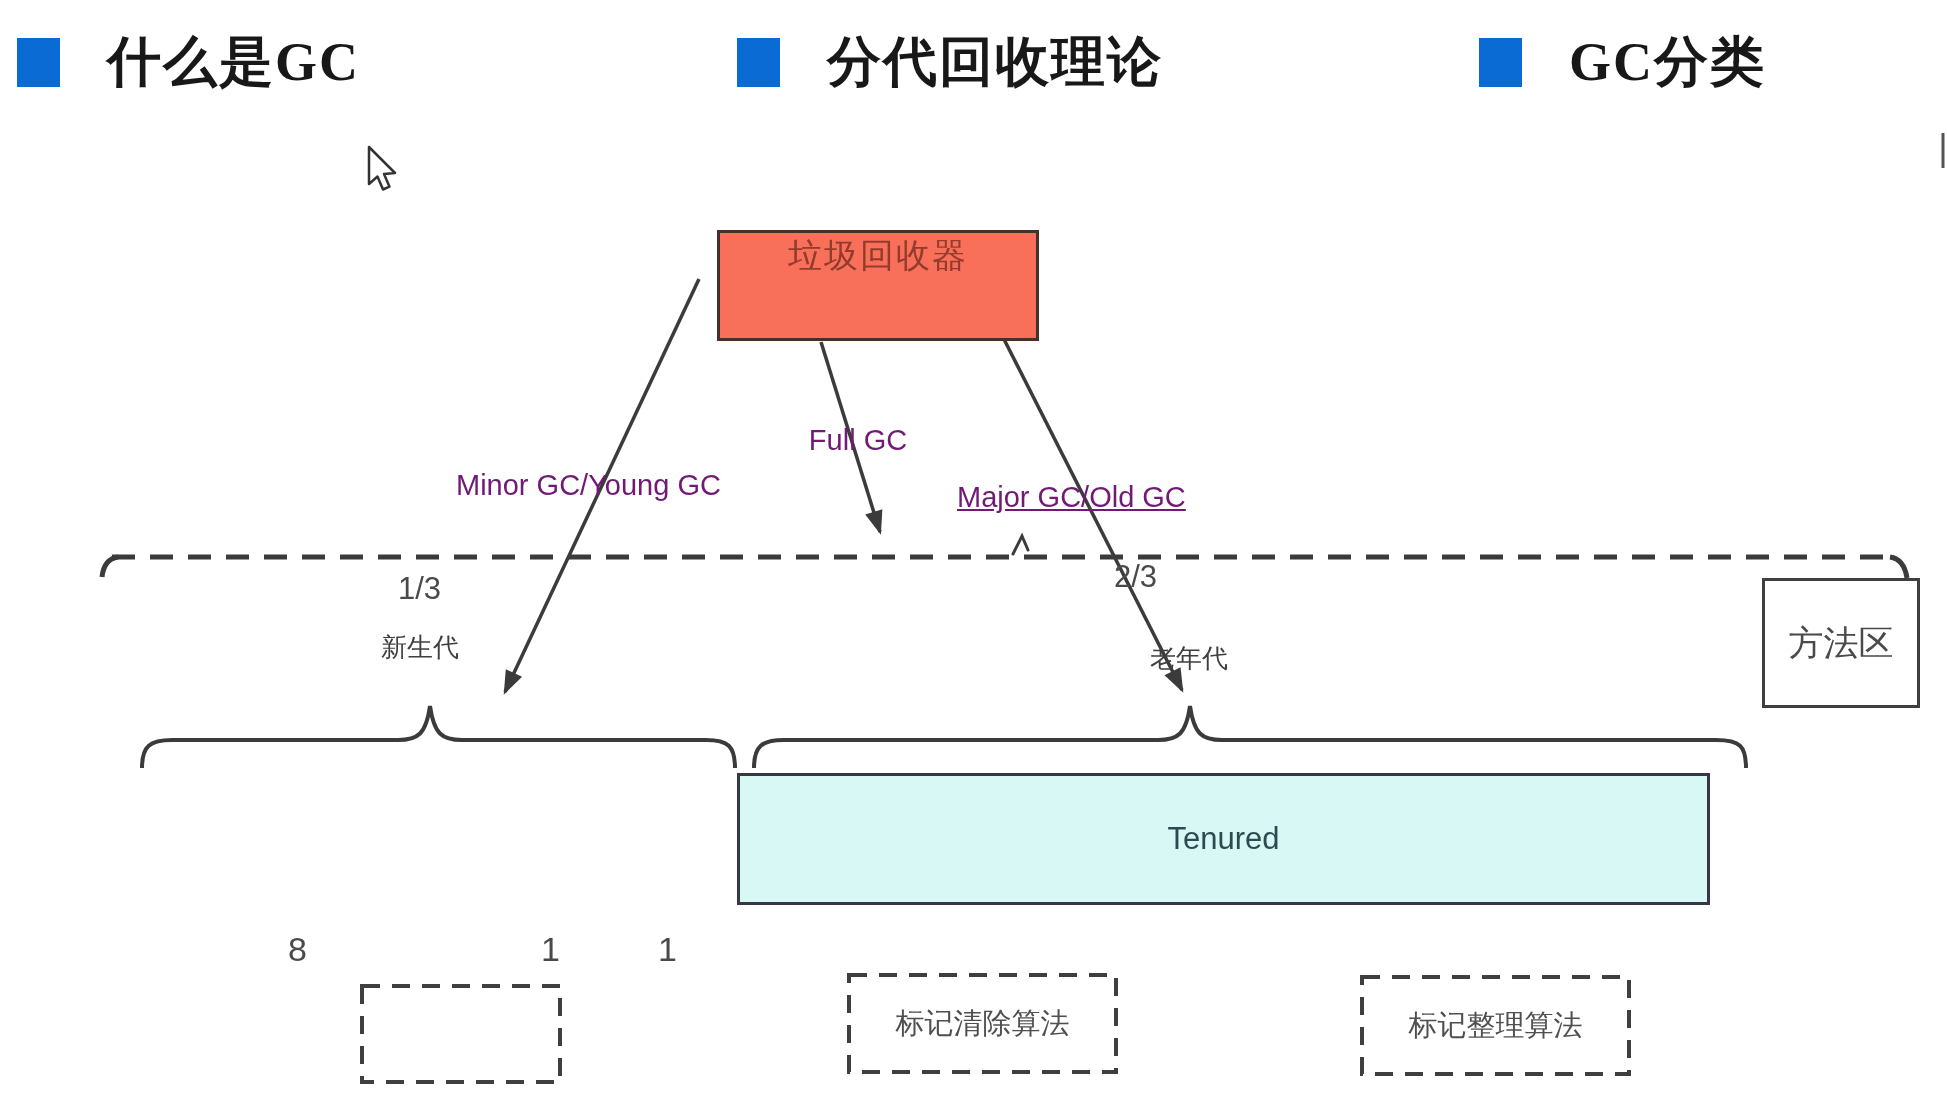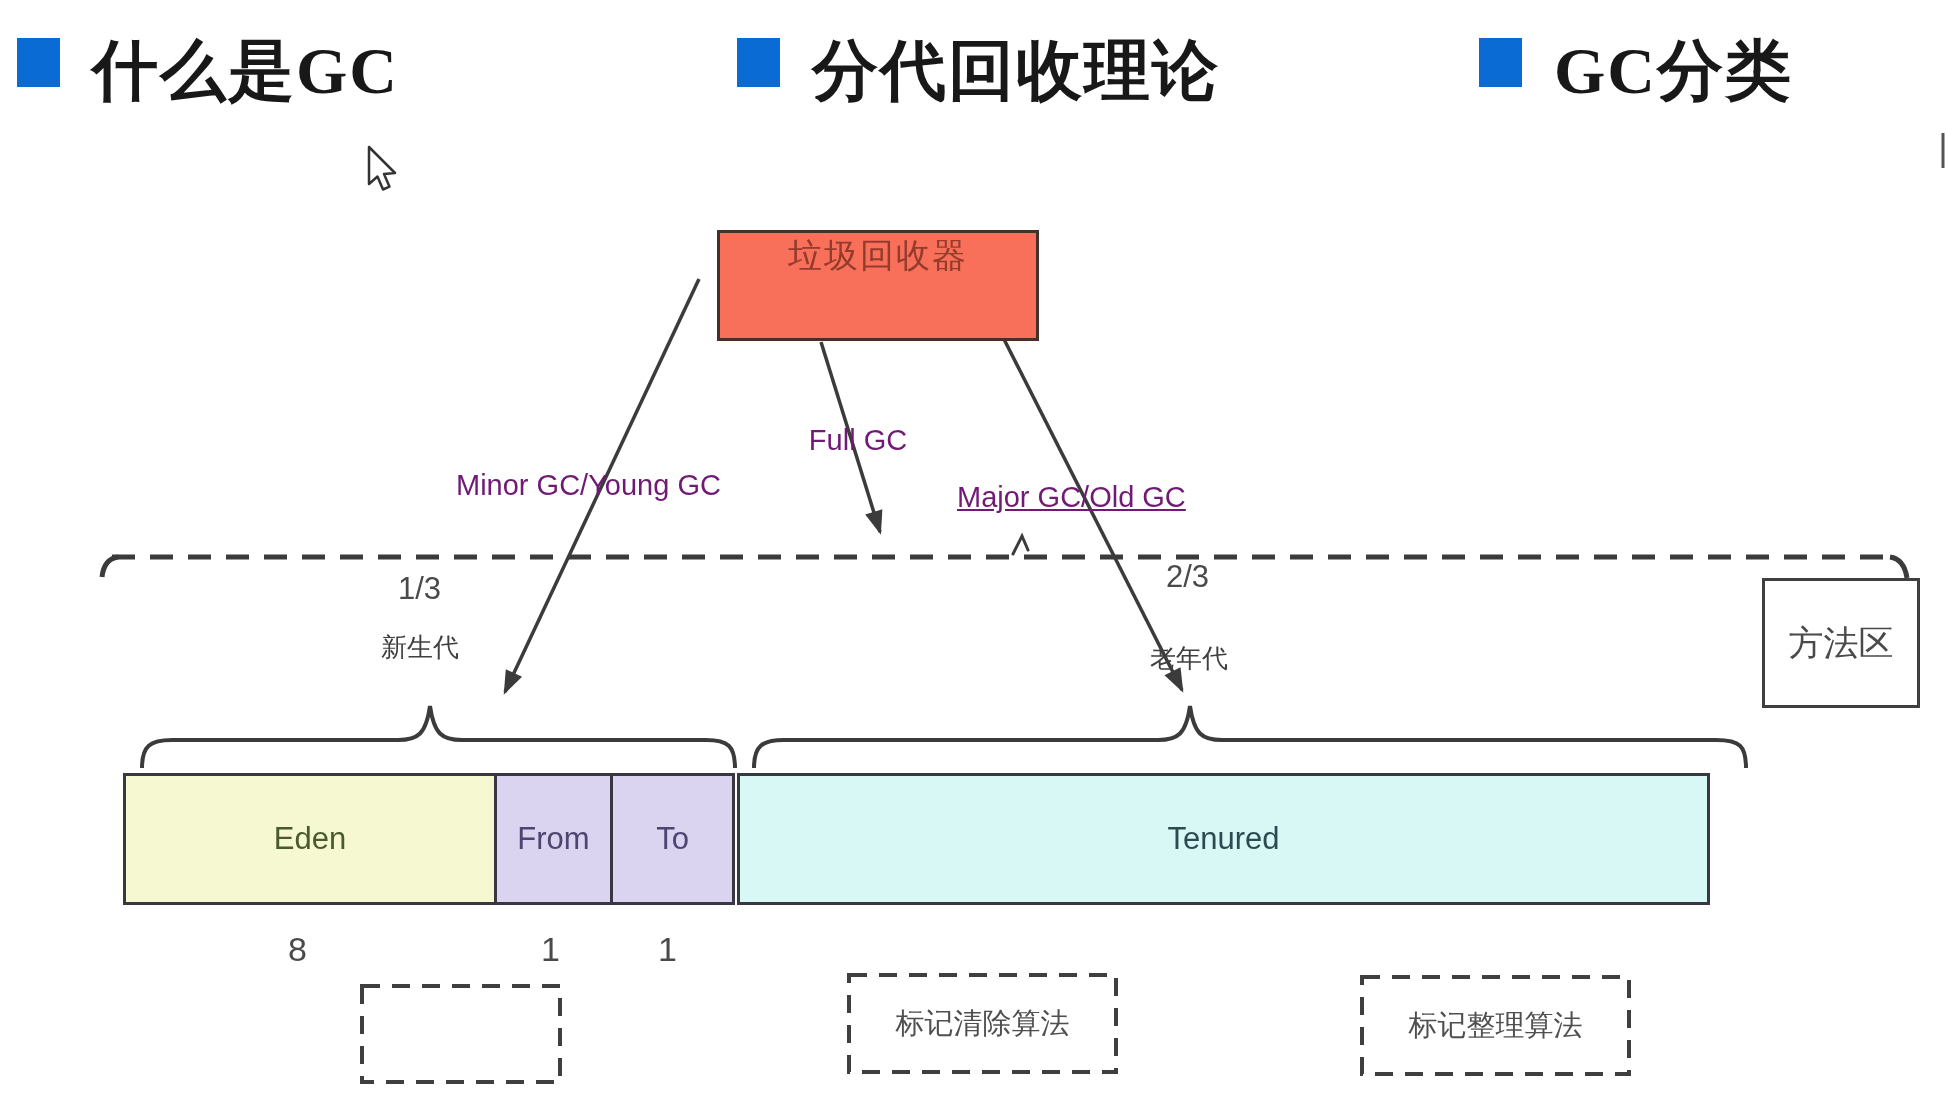--- a/index.html
+++ b/index.html
@@ -6,23 +6,23 @@
   .stage {
     position:relative; width:1947px; height:1102px; background:#ffffff;
     overflow:hidden;
     font-family:"Liberation Sans","DejaVu Sans",sans-serif;
     color:#3b3b3b;
   }
   * { box-sizing:border-box; }
 
   
   .topic {
-    position:absolute; top:26px; display:flex; align-items:flex-start; gap:32px;
+    position:absolute; top:26px; display:flex; align-items:flex-start; gap:47px;
     font-family:"Liberation Serif","DejaVu Serif",serif;
-    font-size:66px; font-weight:600; color:#181818; letter-spacing:2px;
+    font-size:54px; font-weight:600; color:#181818; letter-spacing:2px;
     white-space:nowrap;
   }
   .topic .bullet {
     width:43px; height:49px; margin-top:12px;
     background:var(--accent_blue,#0b6bd4); flex:none;
   }
   #topic-1 { left:17px; }
   #topic-2 { left:737px; }
   #topic-3 { left:1479px; }
 
@@ -39,21 +39,21 @@
   }
 
   
   .lbl { position:absolute; white-space:nowrap; color:#701a75; font-size:29px; }
   #lbl-minor { left:456px; top:469px; }
   #lbl-full  { left:858px; top:424px; transform:translateX(-50%); }
   #lbl-major { left:957px; top:481px;text-decoration:underline; }
 
   .frac { position:absolute; font-size:31px; color:#4a4a4a; white-space:nowrap; }
   #frac-young { left:398px;  top:571px; }
-  #frac-old   { left:1166px; top:559px; }
+  #frac-old   { left:1114px; top:559px; }
 
   .gen-name { position:absolute; font-size:26px; color:#3f3f3f; white-space:nowrap; }
   #gen-young { left:381px;  top:630px; }
   #gen-old   { left:1150px; top:641px; }
 
   
   .method-area {
     position:absolute; left:1762px; top:578px; width:158px; height:130px;
     border:3px solid #3f3f3f; background:#ffffff;
     display:flex; align-items:center; justify-content:center;
@@ -154,31 +154,20 @@
 
   <div class="frac" id="frac-young">1/3</div>
   <div class="frac" id="frac-old">2/3</div>
   <div class="gen-name" id="gen-young">新生代</div>
   <div class="gen-name" id="gen-old">老年代</div>
 
   <div class="method-area">
     <span>方法区</span>
   </div>
 
-  <div class="young-box">
-    <div class="cell cell-eden">
-      <span>Eden</span>
-    </div>
-    <div class="cell cell-from">
-      <span>From</span>
-    </div>
-    <div class="cell cell-to">
-      <span>To</span>
-    </div>
-  </div>
   <div class="tenured-box">
     <span>Tenured</span>
   </div>
 
   <div class="ratio" id="ratio-eden">8</div>
   <div class="ratio" id="ratio-from">1</div>
   <div class="ratio" id="ratio-to">1</div>
 
   <div class="algo-label" id="algo-2">标记清除算法</div>
   <div class="algo-label" id="algo-3">标记整理算法</div>

